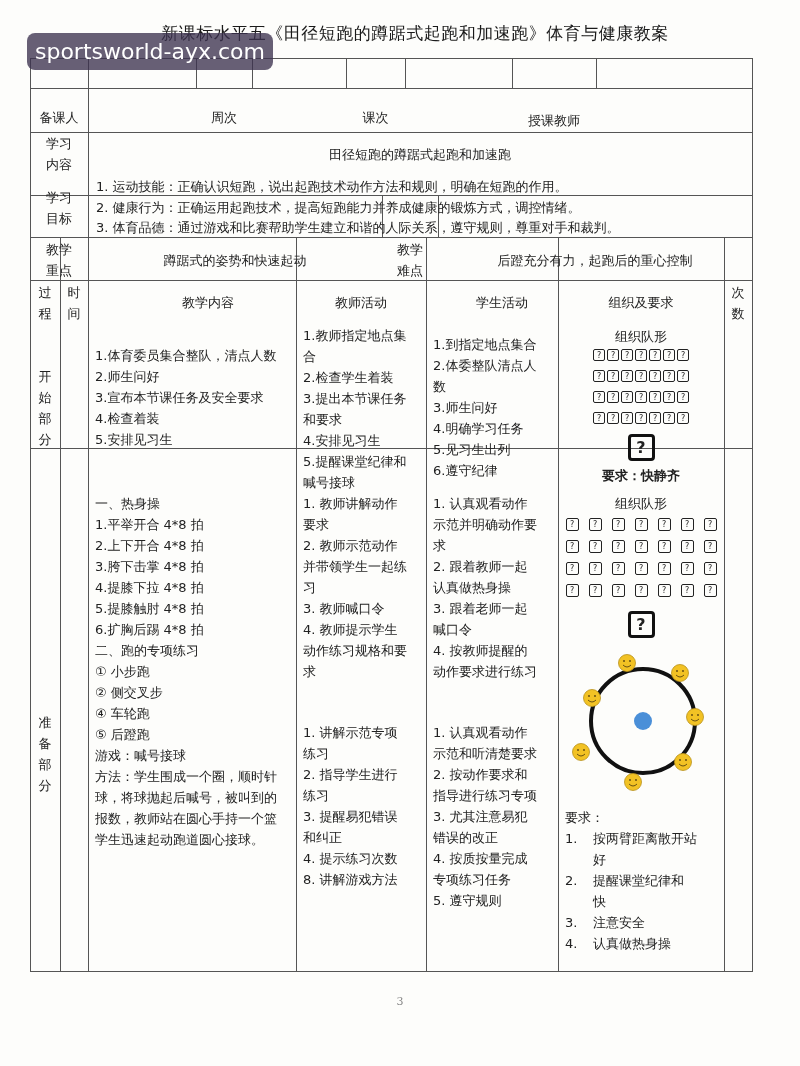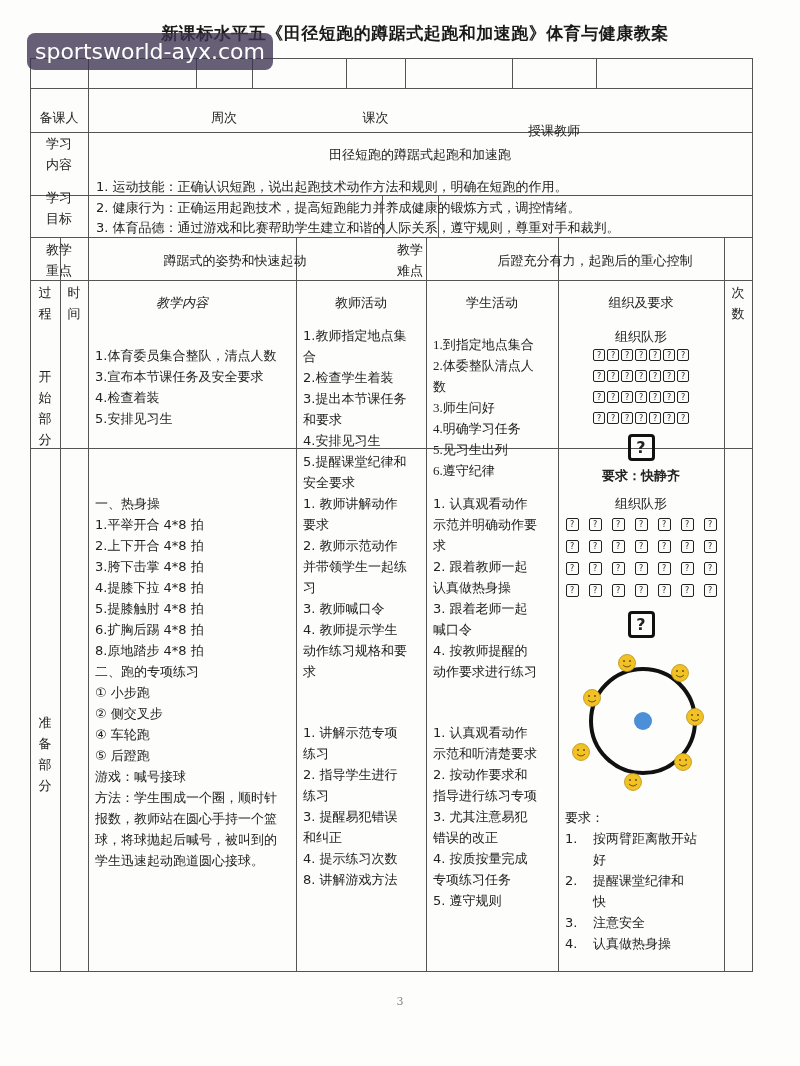--- a/index.html
+++ b/index.html
@@ -2,21 +2,21 @@
 <html><head>
 <meta charset="utf-8">
 <style>
   html, body { margin: 0; padding: 0; }
   body {
     width: 800px; height: 1066px; background: #fdfdfb; position: relative; overflow: hidden;
     font-family: "DejaVu Sans", "Liberation Sans", sans-serif; color: #222;
   }
   .title {
     position: absolute; left: 0; top: 22px; width: 800px; text-align: center;
-    font-size: 17px; font-weight: bold; color: #1a1a1a; letter-spacing: 0.5px;
+    font-size: 17px; font-weight: normal; color: #1a1a1a; letter-spacing: 0.5px;
     padding-left: 30px; box-sizing: border-box;
   }
   .watermark {
     position: absolute; left: 27px; top: 33px; width: 246px; height: 37px;
     background: rgba(60, 50, 80, 0.78); border-radius: 8px; color: #fff;
     font-size: 22px; line-height: 37px; text-align: center; z-index: 10;
     font-family: "DejaVu Sans", sans-serif;
   }
   .abs { position: absolute; box-sizing: border-box; }
   .hl { position: absolute; height: 1px; background: #555; }
@@ -77,21 +77,21 @@
   <div class="vl" style="left:558px; top:237px; height:734px;"></div>
   <div class="vl" style="left:724px; top:237px; height:734px;"></div>
 </div>
 
 <div class="cell center" style="left:30px; top:58px; width:58px; height:30px;">备课人</div>
 <div class="cell center" style="left:88px; top:58px; width:108px; height:30px;"></div>
 <div class="cell center" style="left:196px; top:58px; width:56px; height:30px;">周次</div>
 <div class="cell center" style="left:252px; top:58px; width:94px; height:30px;"></div>
 <div class="cell center" style="left:346px; top:58px; width:59px; height:30px;">课次</div>
 <div class="cell center" style="left:405px; top:58px; width:107px; height:30px;"></div>
-<div class="cell center" style="left:512px; top:71px; width:84px; height:30px;text-align:right;">授课教师</div>
+<div class="cell center" style="left:512px; top:61px; width:84px; height:30px;text-align:right;">授课教师</div>
 <div class="cell center" style="left:596px; top:58px; width:156px; height:30px;"></div>
 
 <div class="cell center" style="left:30px; top:88px; width:58px; height:44px; flex-direction:column;">
   <div>学习</div>
   <div>内容</div>
 </div>
 <div class="cell center" style="left:88px; top:88px; width:664px; height:44px;">田径短跑的蹲踞式起跑和加速跑</div>
 
 <div class="cell center" style="left:30px; top:132px; width:58px; height:63px; flex-direction:column;">
   <div>学习</div>
@@ -115,52 +115,53 @@
 <div class="cell center" style="left:438px; top:195px; width:314px; height:42px;">后蹬充分有力，起跑后的重心控制</div>
 
 <div class="cell center" style="left:30px; top:237px; width:30px; height:43px; flex-direction:column;">
   <div>过</div>
   <div>程</div>
 </div>
 <div class="cell center" style="left:60px; top:237px; width:28px; height:43px; flex-direction:column;">
   <div>时</div>
   <div>间</div>
 </div>
-<div class="cell center" style="left:78px; top:237px; width:208px; height:43px;font-style:italic;">教学内容</div>
+<div class="cell center" style="left:104px; top:237px; width:208px; height:43px;">教学内容</div>
 <div class="cell center" style="left:296px; top:237px; width:130px; height:43px;">教师活动</div>
-<div class="cell center" style="left:426px; top:237px; width:132px; height:43px;">学生活动</div>
+<div class="cell center" style="left:436px; top:237px; width:132px; height:43px;">学生活动</div>
 <div class="cell center" style="left:558px; top:237px; width:166px; height:43px;">组织及要求</div>
 <div class="cell center" style="left:724px; top:237px; width:28px; height:43px; flex-direction:column;">
   <div>次</div>
   <div>数</div>
 </div>
 
 <div class="cell center vtext" style="left:30px; top:280px; width:30px; height:168px; flex-direction:column;">
   <div>开</div>
   <div>始</div>
   <div>部</div>
   <div>分</div>
 </div>
 <div class="cell list" style="left:95px; top:301px; width:200px;">
   <div>1.体育委员集合整队，清点人数</div>
+  <div>2.师生问好</div>
   <div>3.宣布本节课任务及安全要求</div>
   <div>4.检查着装</div>
   <div>5.安排见习生</div>
 </div>
 <div class="cell list" style="left:303px; top:281px; width:122px;">
   <div>1.教师指定地点集</div>
   <div>合</div>
   <div>2.检查学生着装</div>
   <div>3.提出本节课任务</div>
   <div>和要求</div>
   <div>4.安排见习生</div>
   <div>5.提醒课堂纪律和</div>
-  <div>安全要求</div>
-</div>
-<div class="cell list" style="left:433px; top:290px; width:124px;font-family:Liberation Serif, serif;">
+  <div>喊号接球</div>
+</div>
+<div class="cell list" style="left:433px; top:290px; width:124px;">
   <div>1.到指定地点集合</div>
   <div>2.体委整队清点人</div>
   <div>数</div>
   <div>3.师生问好</div>
   <div>4.明确学习任务</div>
   <div>5.见习生出列</div>
   <div>6.遵守纪律</div>
 </div>
 <div class="cell" style="left:558px; top:281px; width:166px; height:166px; text-align:center;">
   <div style="margin-top:1px;">组织队形</div>
@@ -207,30 +208,29 @@
   <div>分</div>
 </div>
 <div class="cell list" style="left:95px; top:449px; width:200px;">
   <div>一、热身操</div>
   <div>1.平举开合 4*8 拍</div>
   <div>2.上下开合 4*8 拍</div>
   <div>3.胯下击掌 4*8 拍</div>
   <div>4.提膝下拉 4*8 拍</div>
   <div>5.提膝触肘 4*8 拍</div>
   <div>6.扩胸后踢 4*8 拍</div>
-  <div>8.原地踏步 4*8 拍</div>
   <div>二、跑的专项练习</div>
   <div>①   小步跑</div>
   <div>②   侧交叉步</div>
   <div>④   车轮跑</div>
   <div>⑤   后蹬跑</div>
   <div>游戏：喊号接球</div>
   <div>方法：学生围成一个圈，顺时针</div>
+  <div>球，将球抛起后喊号，被叫到的</div>
   <div>报数，教师站在圆心手持一个篮</div>
-  <div>球，将球抛起后喊号，被叫到的</div>
   <div>学生迅速起动跑道圆心接球。</div>
 </div>
 <div class="cell list" style="left:303px; top:449px; width:122px;">
   <div>1.  教师讲解动作</div>
   <div>要求</div>
   <div>2.  教师示范动作</div>
   <div>并带领学生一起练</div>
   <div>习</div>
   <div>3.  教师喊口令</div>
   <div>4.  教师提示学生</div>

